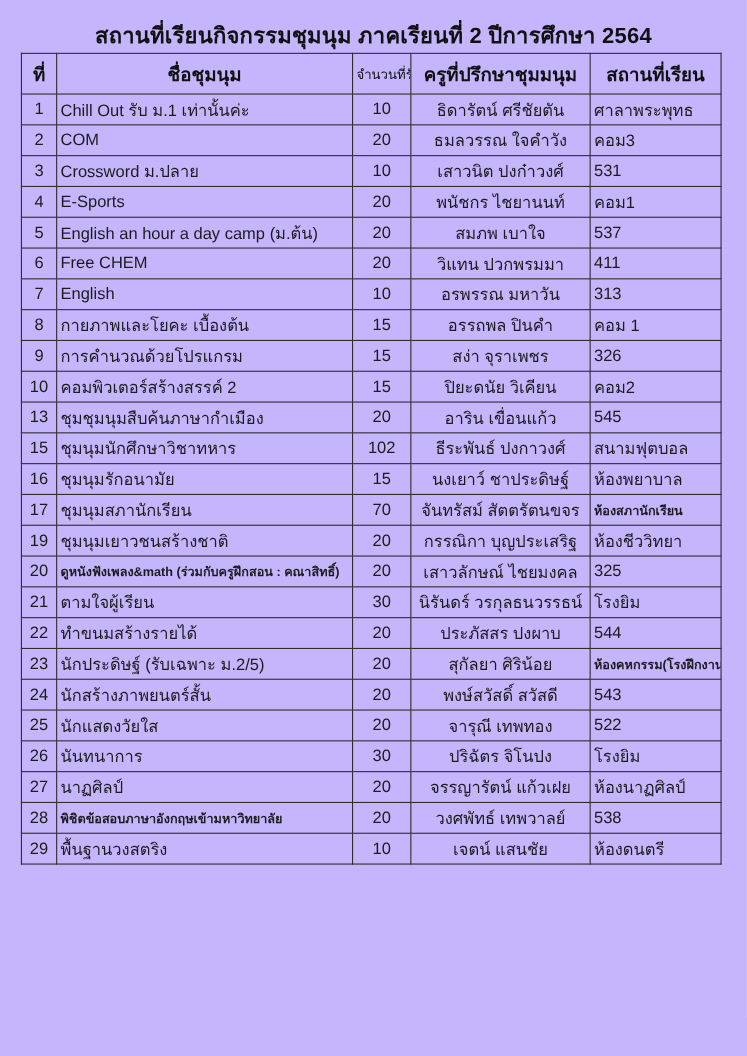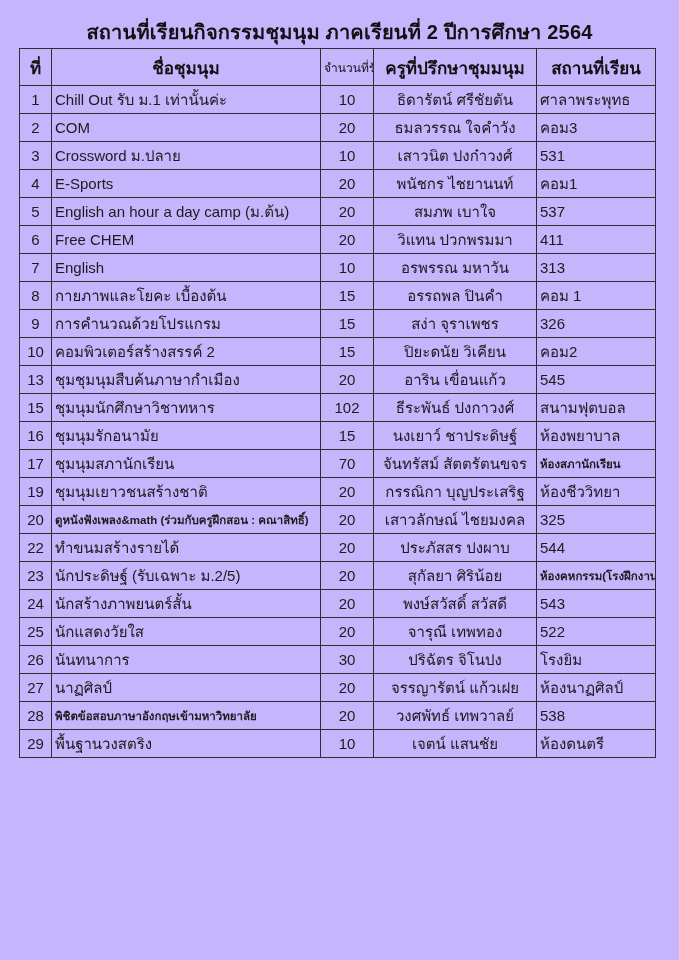--- a/index.html
+++ b/index.html
@@ -203,20 +203,27 @@
           <td class="cell-location">ห้องชีววิทยา</td>
         </tr>
         <tr>
           <td class="cell-no">20</td>
           <td class="cell-name xs">ดูหนังฟังเพลง&amp;math (ร่วมกับครูฝึกสอน : คณาสิทธิ์)</td>
           <td class="cell-capacity">20</td>
           <td class="cell-advisor">เสาวลักษณ์ ไชยมงคล</td>
           <td class="cell-location">325</td>
         </tr>
         <tr>
+          <td class="cell-no">21</td>
+          <td class="cell-name">ตามใจผู้เรียน</td>
+          <td class="cell-capacity">30</td>
+          <td class="cell-advisor">นิรันดร์ วรกุลธนวรรธน์</td>
+          <td class="cell-location">โรงยิม</td>
+        </tr>
+        <tr>
           <td class="cell-no">22</td>
           <td class="cell-name">ทำขนมสร้างรายได้</td>
           <td class="cell-capacity">20</td>
           <td class="cell-advisor">ประภัสสร ปงผาบ</td>
           <td class="cell-location">544</td>
         </tr>
         <tr>
           <td class="cell-no">23</td>
           <td class="cell-name">นักประดิษฐ์ (รับเฉพาะ ม.2/5)</td>
           <td class="cell-capacity">20</td>

